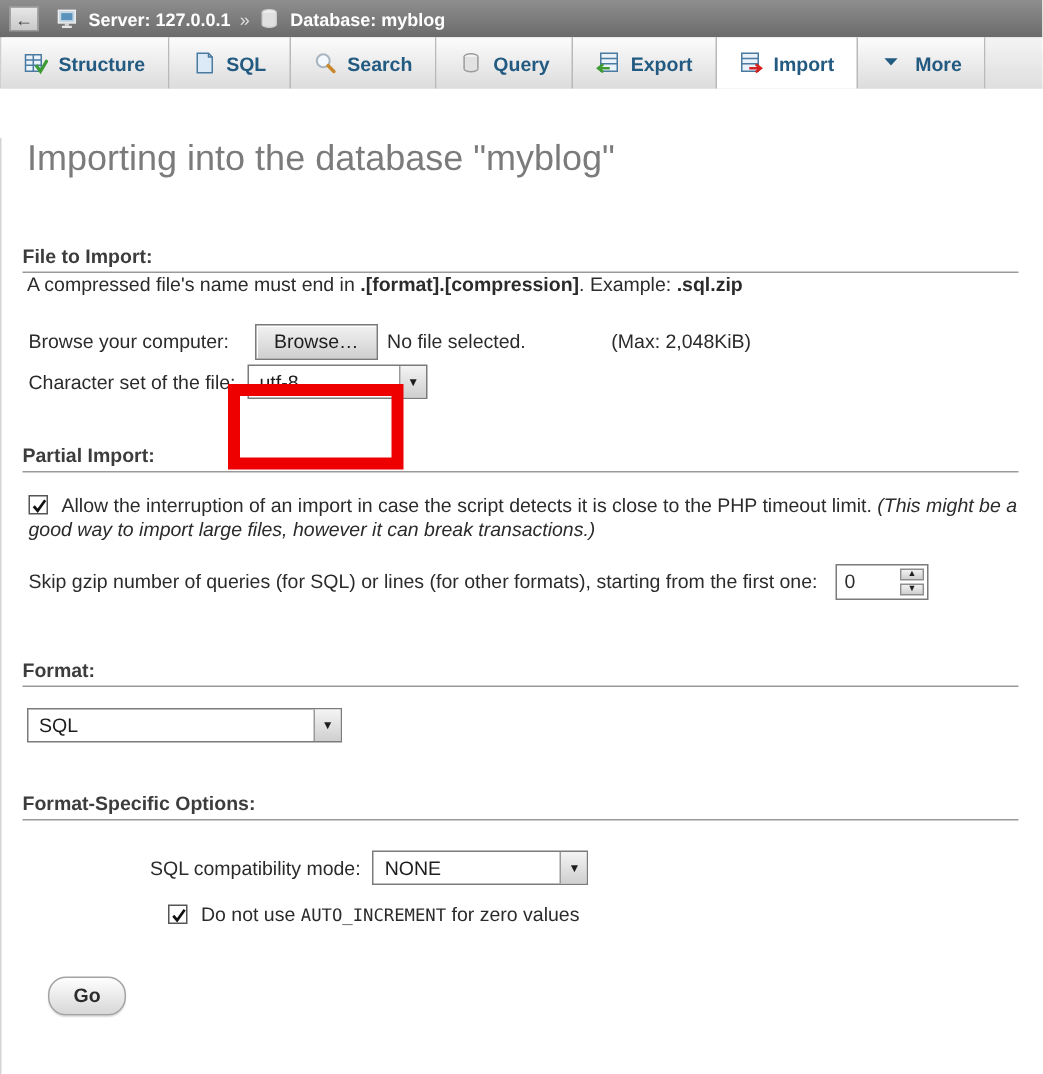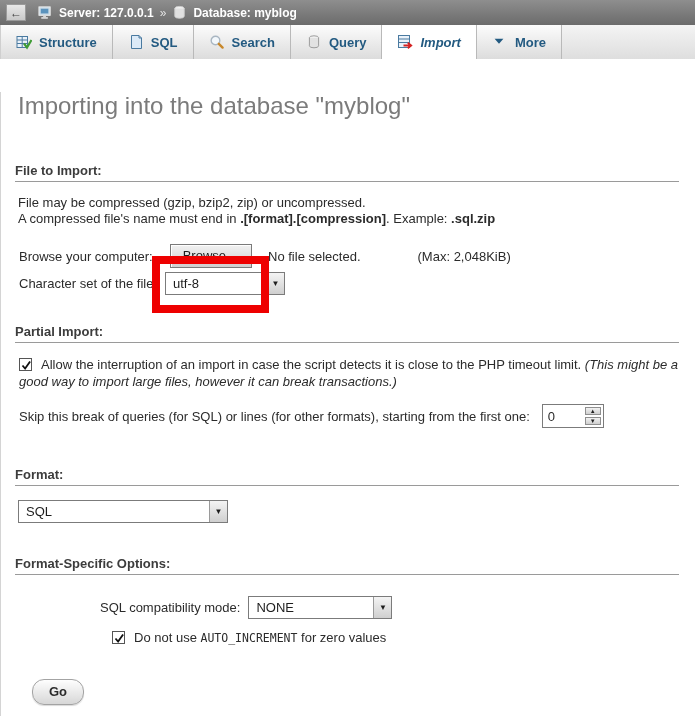--- a/index.html
+++ b/index.html
@@ -16,21 +16,21 @@
   .crumb-sep { color:#e0e0e0; font-size:12px; }
   .tb-icon { width:15px; height:15px; display:inline-flex; }
 
   
   .tabbar { height:34px; display:flex; background:linear-gradient(#fbfbfb,#d9d9d9);
     border-left:1px solid #cfcfcf; }
   .tab { display:flex; align-items:center; gap:7px; padding:0 15px;
     border-right:1px solid #b9b9b9; background:linear-gradient(#fcfcfc,#dcdcdc);
     cursor:pointer; }
   .tab .tab-label { color:#235a81; font-weight:bold; font-size:13px; }
-  .tab.active { background:#fff;font-style:italic; }
+  .tab.active { background:#fff; }
   .tab-filler { flex:1; background:linear-gradient(#f4f4f4,#dedede); }
   .tab-icon { width:16px; height:16px; display:inline-flex; }
 
   
   .content { position:relative; background:#fff; height:656px;
     border-left:1px solid #d4d4d4; padding:0 14px; }
   h1.page-title { margin:33px 0 0 3px; font-size:24px; font-weight:normal; color:#7b7b7b; }
 
   .section-title { font-weight:bold; color:#3c3c3c; font-size:13px;
     border-bottom:1px solid #9a9a9a; padding-bottom:3px; margin-right:2px; }
@@ -40,21 +40,21 @@
   .st-fso { margin-top:33px; }
 
   .pline { margin:0 0 0 3px; line-height:15.5px; color:#2b2b2b; }
   .pline.first { margin-top:13px; }
 
   .row { display:flex; align-items:center; }
   .browse-row { margin-top:17px; margin-left:4px; height:26px; }
   .browse-btn { margin-left:17px; padding:3px 12px 4px; font-size:13px; color:#1d1d1d;
     background:linear-gradient(#f2f2f2,#cfcfcf); border:1px solid #7a7a7a;
     box-shadow:inset 1px 1px 0 #fff; cursor:pointer; }
-  .nofile { margin-left:16px; }
+  .nofile { margin-left:6px; }
   .maxnote { margin-left:57px; }
 
   .charset-row { margin-top:2px; margin-left:4px; height:24px; }
 
   
   .selectbox { display:inline-flex; align-items:stretch; height:23px;
     border:1px solid #7b7b7b; background:#fff; cursor:pointer; }
   .selectbox .sel-val { flex:1; display:flex; align-items:center; padding:0 7px; font-size:13px; color:#1d1d1d; }
   .selectbox .sel-arrow { width:18px; display:flex; align-items:center; justify-content:center;
     background:linear-gradient(#f4f4f4,#cfcfcf); border-left:1px solid #9a9a9a;
@@ -151,20 +151,31 @@
   </div>
   <div class="tab">
     <span class="tab-icon">
       <svg viewBox="0 0 16 16" width="16" height="16">
         <ellipse cx="8" cy="3.8" rx="4.6" ry="2" fill="#f4f4f4" stroke="#9c9c9c"></ellipse>
         <path d="M3.4 3.8 v8 a4.6 2 0 0 0 9.2 0 v-8" fill="#e2e2e2" stroke="#9c9c9c"></path>
       </svg>
     </span>
     <span class="tab-label">Query</span>
   </div>
+  <div class="tab">
+    <span class="tab-icon">
+      <svg viewBox="0 0 16 16" width="16" height="16">
+        <rect x="3.5" y="1.5" width="11" height="12" fill="#eaf2fa" stroke="#4a7aa0"></rect>
+        <line x1="3.5" y1="5" x2="14.5" y2="5" stroke="#4a7aa0"></line>
+        <line x1="3.5" y1="8.5" x2="14.5" y2="8.5" stroke="#4a7aa0"></line>
+        <path d="M9.5 11.5 H2.2 M5.2 8.8 L1.8 11.5 l3.4 2.7" stroke="#3f9c35" stroke-width="1.8" fill="none"></path>
+      </svg>
+    </span>
+    <span class="tab-label">Export</span>
+  </div>
   <div class="tab active">
     <span class="tab-icon">
       <svg viewBox="0 0 16 16" width="16" height="16">
         <rect x="1.5" y="1.5" width="11" height="12" fill="#eaf2fa" stroke="#4a7aa0"></rect>
         <line x1="1.5" y1="5" x2="12.5" y2="5" stroke="#4a7aa0"></line>
         <line x1="1.5" y1="8.5" x2="12.5" y2="8.5" stroke="#4a7aa0"></line>
         <path d="M6.5 11.5 H13.8 M10.8 8.8 l3.4 2.7 -3.4 2.7" stroke="#d42222" stroke-width="1.8" fill="none"></path>
       </svg>
     </span>
     <span class="tab-label">Import</span>
@@ -181,21 +192,20 @@
 </div>
 
 <div class="content">
 
   <div class="highlight-rect"></div>
 
   <h1 class="page-title">Importing into the database "myblog"</h1>
 
   
   <div class="section-title st-file">File to Import:</div>
-  <p class="pline first">File may be compressed (gzip, bzip2, zip) or uncompressed.</p>
   <p class="pline"><span>A compressed file's name must end in </span><b>.[format].[compression]</b><span>. Example: </span><b>.sql.zip</b></p>
 
   <div class="row browse-row">
     <span>Browse your computer:</span>
     <button class="browse-btn">Browse…</button>
     <span class="nofile">No file selected.</span>
     <span class="maxnote">(Max: 2,048KiB)</span>
   </div>
 
   <div class="row charset-row">
@@ -210,21 +220,21 @@
   <div class="section-title st-partial">Partial Import:</div>
   <p class="interrupt-p">
     <span class="cb">
       <svg viewBox="0 0 13 13" width="13" height="13">
         <path d="M2.5 6.5 l2.6 3 5-7" stroke="#111" stroke-width="1.8" fill="none"></path>
       </svg>
     </span><span>Allow the interruption of an import in case the script detects it is close to the PHP timeout limit. </span><i>(This might be a good way to import large files, however it can break transactions.)</i>
   </p>
 
   <div class="row skip-row">
-    <span>Skip this break of queries (for SQL) or lines (for other formats), starting from the first one:</span>
+    <span>Skip gzip number of queries (for SQL) or lines (for other formats), starting from the first one:</span>
     <div class="numbox">
       <span class="num-val">0</span>
       <div class="spin">
         <div class="spin-btn">▲</div>
         <div class="spin-btn">▼</div>
       </div>
     </div>
   </div>
 
   

